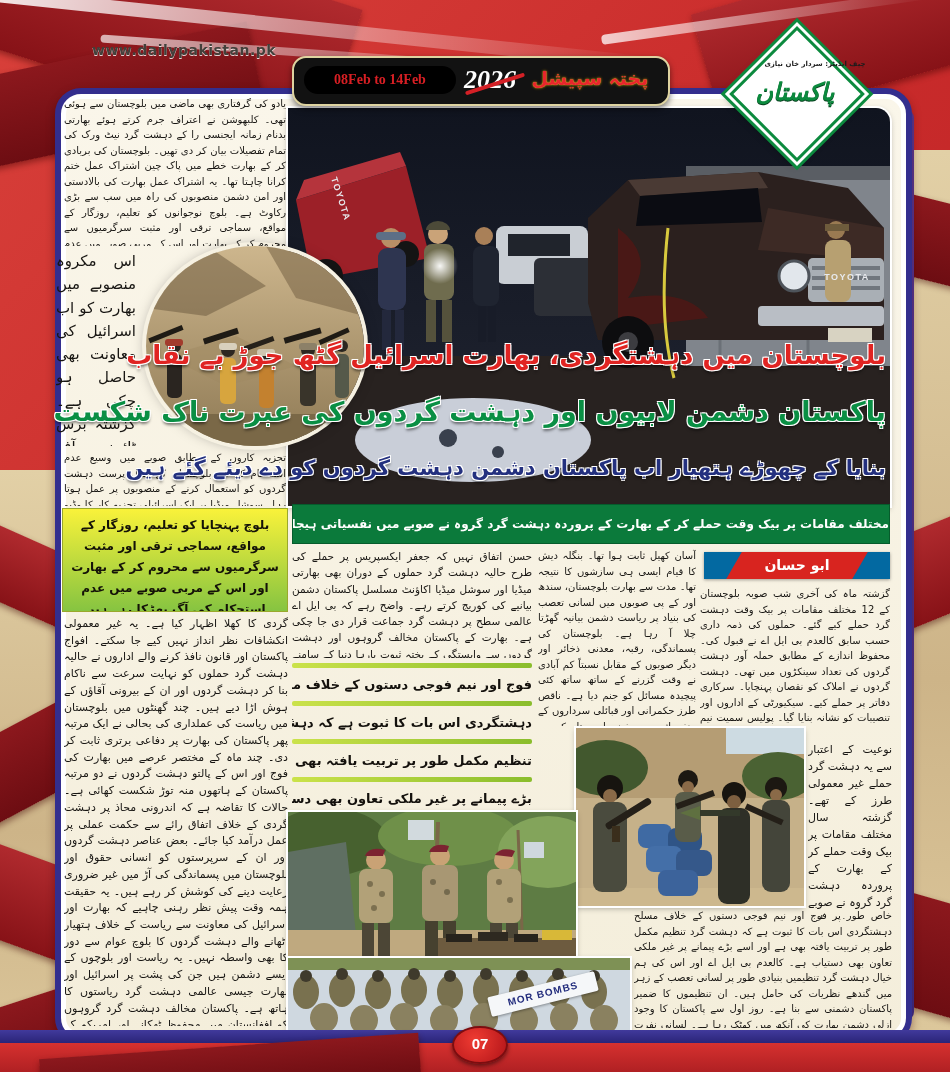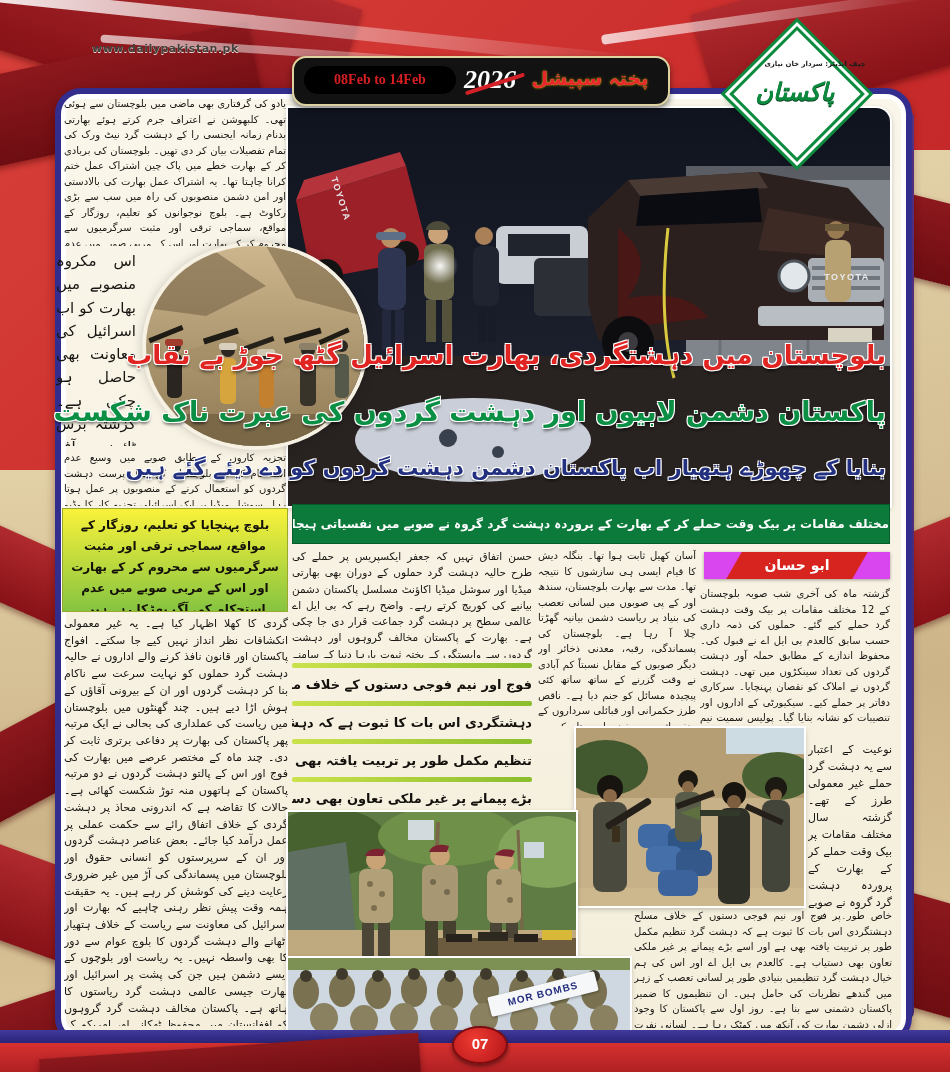--- a/index.html
+++ b/index.html
@@ -16,21 +16,21 @@
   .streak{background:linear-gradient(90deg,rgba(255,255,255,.95),rgba(255,255,255,0));border-radius:4px;}
   .purple-band{background:linear-gradient(180deg,#5b3a97,#3c2f8c);border-radius:8px;}
   
   .sheet{
     left:55px;top:88px;width:845px;height:944px;
     background:linear-gradient(180deg,#faf6ea,#f4eedb);
     border:6px solid #332e8e;border-radius:26px;
     box-shadow:inset 0 0 0 5px #ffffff,0 4px 10px rgba(60,0,0,.4);
   }
   
-  .site-url{color:#43403b;font-size:11px;font-weight:bold;text-shadow:0 1px 0 rgba(255,255,255,.8);letter-spacing:.5px;}
+  .site-url{color:#43403b;font-size:14px;font-weight:bold;text-shadow:0 1px 0 rgba(255,255,255,.8);letter-spacing:.5px;}
   .banner{
     left:292px;top:56px;width:374px;height:46px;background:#121212;
     border:2px solid #ded3a0;border-radius:14px;box-shadow:0 3px 6px rgba(0,0,0,.5);
   }
   .date-pill{
     position:absolute;left:10px;top:8px;width:152px;height:28px;background:#000000;border-radius:14px;
     color:#d81f24;font-weight:bold;font-size:14px;text-align:center;line-height:28px;font-family:"Liberation Serif",serif;
   }
   .year{position:absolute;left:170px;top:7px;color:#ffffff;font-weight:bold;font-style:italic;font-size:26px;font-family:"Liberation Serif",serif;}
   .year-slash{position:absolute;left:170px;top:24px;width:62px;height:4px;background:#d42026;transform:rotate(-18deg);border-radius:2px;}
@@ -68,21 +68,21 @@
   .hibox{
     left:62px;top:508px;width:226px;height:104px;background:linear-gradient(180deg,#f9f23a,#86c441);
     border:1px solid #9aa82c;padding:6px 8px;box-sizing:border-box;
     font-size:12px;font-weight:bold;line-height:1.75;text-align:center;color:#141208;direction:rtl;overflow:hidden;
   }
   
   .emph{left:292px;top:660px;width:240px;}
   .emph-bar{height:5px;background:linear-gradient(90deg,#cbe24a,#8abd2c);margin:3px 0;border-radius:2px;}
   .emph-line{font-size:13px;font-weight:bold;text-align:center;direction:rtl;color:#14110d;padding:6px 0;white-space:nowrap;overflow:hidden;}
   
-  .byline{left:704px;top:552px;width:186px;height:27px;background:#d946ef;overflow:hidden;box-shadow:0 1px 3px rgba(0,0,0,.35);}
+  .byline{left:704px;top:552px;width:186px;height:27px;background:#0369a1;overflow:hidden;box-shadow:0 1px 3px rgba(0,0,0,.35);}
   .byline-red{position:absolute;left:16%;top:0;width:68%;height:100%;background:#d8241f;transform:skewX(-30deg);}
   .byline-text{position:absolute;left:0;top:0;width:100%;height:100%;color:#ffffff;font-weight:bold;font-size:14px;text-align:center;line-height:27px;direction:rtl;}
   
   .photo{box-shadow:0 0 0 2px #ffffff,0 2px 6px rgba(0,0,0,.35);overflow:hidden;}
   .oval{border-radius:50%;box-shadow:0 0 0 4px #f6f1e2,0 0 14px rgba(0,0,0,.35);overflow:hidden;}
   .photo-label{
     background:#f5f7f9;color:#232d7d;font-weight:bold;font-size:10px;text-align:center;line-height:20px;
     border-radius:2px;box-shadow:0 1px 3px rgba(0,0,0,.4);letter-spacing:1px;font-family:"Liberation Sans",sans-serif;
   }
   .truck-brand{color:#e8eaee;font-weight:bold;font-family:"Liberation Sans",sans-serif;letter-spacing:1.5px;}

